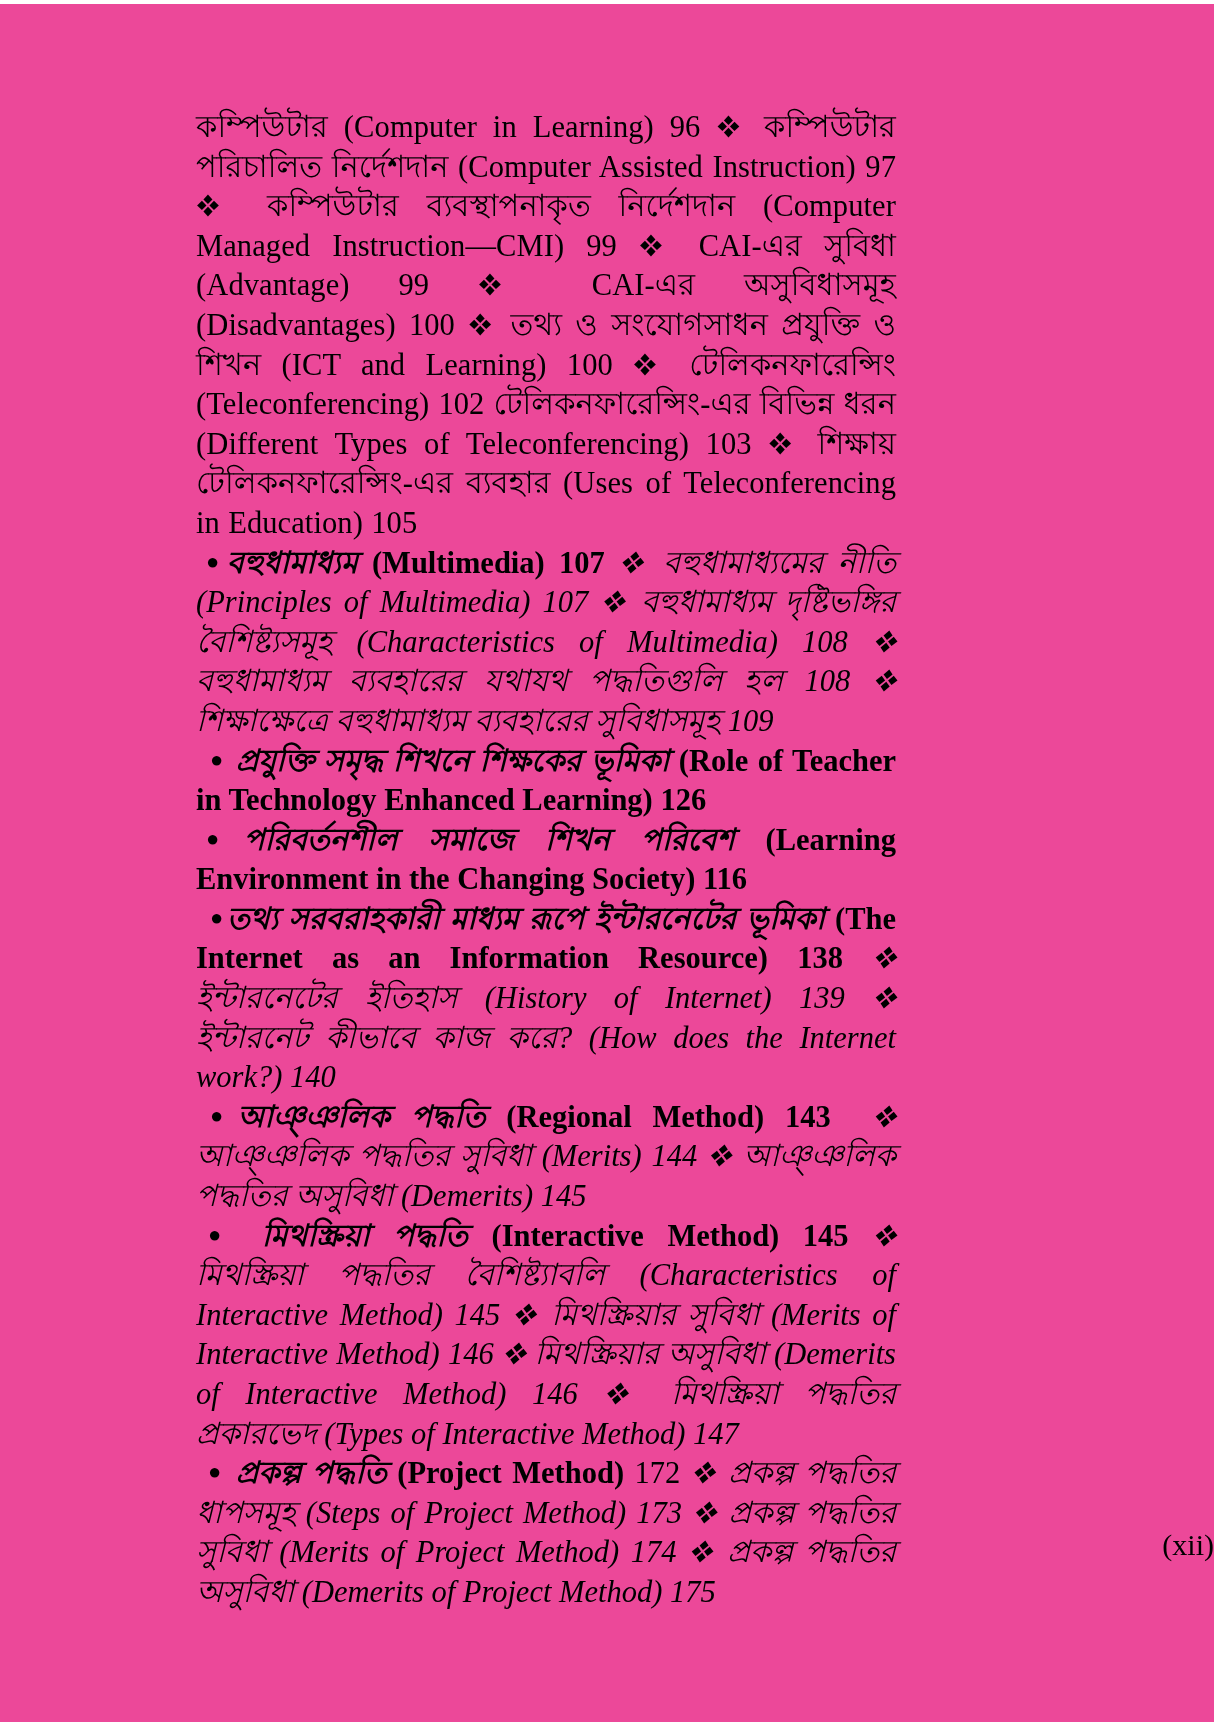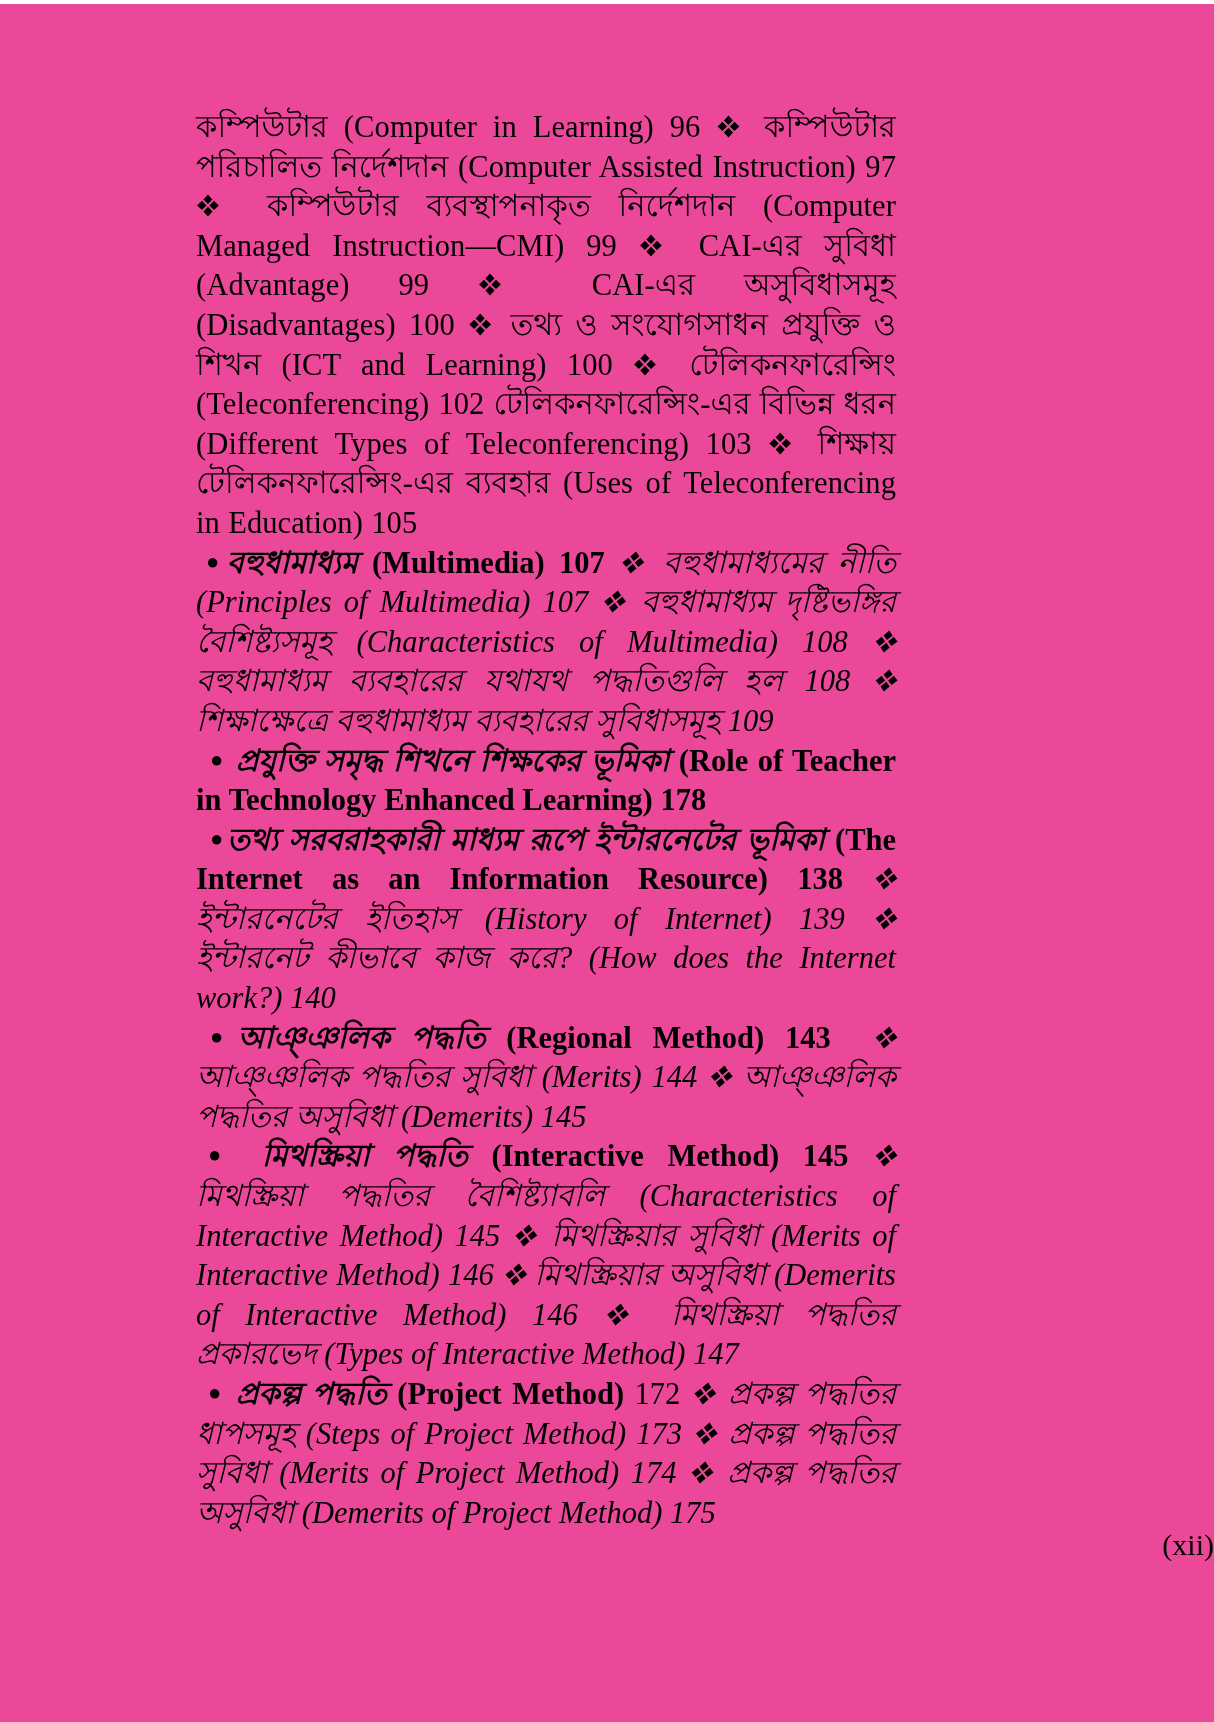--- a/index.html
+++ b/index.html
@@ -76,23 +76,26 @@
 
   <div class="content">
 
     <p class="toc-para first">কম্পিউটার (Computer in Learning) 96 ❖ কম্পিউটার পরিচালিত নির্দেশদান (Computer Assisted Instruction) 97 ❖ কম্পিউটার ব্যবস্থাপনাকৃত নির্দেশদান (Computer Managed Instruction—CMI) 99 ❖ CAI-এর সুবিধা (Advantage) 99 ❖ CAI-এর অসুবিধাসমূহ (Disadvantages) 100 ❖ তথ্য ও সংযোগসাধন প্রযুক্তি ও শিখন (ICT and Learning) 100 ❖ টেলিকনফারেন্সিং (Teleconferencing) 102 টেলিকনফারেন্সিং-এর বিভিন্ন ধরন (Different Types of Teleconferencing) 103 ❖ শিক্ষায় টেলিকনফারেন্সিং-এর ব্যবহার (Uses of Teleconferencing in Education) 105</p>
 
     <p class="entry indent-b">
       <span class="bullet">●</span><span class="bn b">বহুধামাধ্যম</span><span class="b">&nbsp;</span><span class="b">(Multimedia)</span><span class="b">&nbsp;</span><span class="b">107</span><span>&nbsp;</span><span class="bn">❖ বহুধামাধ্যমের নীতি (Principles of Multimedia) 107 ❖ বহুধামাধ্যম দৃষ্টিভঙ্গির বৈশিষ্ট্যসমূহ (Characteristics of Multimedia) 108 ❖ বহুধামাধ্যম ব্যবহারের যথাযথ পদ্ধতিগুলি হল 108 ❖ শিক্ষাক্ষেত্রে বহুধামাধ্যম ব্যবহারের সুবিধাসমূহ 109</span>
     </p>
 
     <p class="entry indent-a">
-      <span class="bullet">●</span><span>&nbsp;</span><span class="bn b">প্রযুক্তি সমৃদ্ধ শিখনে শিক্ষকের ভূমিকা</span><span class="b">&nbsp;</span><span class="b">(Role of Teacher in Technology Enhanced Learning)</span><span class="b">&nbsp;</span><span class="b">178</span>
+      <span class="bullet">●</span><span>&nbsp;</span><span class="bn b">প্রযুক্তি সমৃদ্ধ শিখনে শিক্ষকের ভূমিকা</span><span class="b">&nbsp;</span><span class="b">(Role of Teacher in Technology Enhanced Learning)</span><span class="b">&nbsp;</span><span class="b">126</span>
     </p>
 
+    <p class="entry indent-b">
+      <span class="bullet">●</span><span class="bn b">পরিবর্তনশীল সমাজে শিখন পরিবেশ</span><span class="b">&nbsp;</span><span class="b">(Learning Environment in the Changing Society)</span><span class="b">&nbsp;</span><span class="b">116</span>
+    </p>
 
     <p class="entry indent-a">
       <span class="bullet">●</span><span class="bn b">তথ্য সরবরাহকারী মাধ্যম রূপে ইন্টারনেটের ভূমিকা</span><span class="b">&nbsp;</span><span class="b">(The Internet as an Information Resource)</span><span class="b">&nbsp;</span><span class="b">138</span><span>&nbsp;</span><span class="bn">❖ ইন্টারনেটের ইতিহাস (History of Internet) 139 ❖ ইন্টারনেট কীভাবে কাজ করে? (How does the Internet work?) 140</span>
     </p>
 
     <p class="entry indent-a">
       <span class="bullet">●</span><span class="bn b">আঞ্ঞলিক পদ্ধতি</span><span class="b">&nbsp;</span><span class="b">(Regional Method)</span><span class="b">&nbsp;</span><span class="b">143</span><span>&nbsp;&nbsp;</span><span class="bn">❖ আঞ্ঞলিক পদ্ধতির সুবিধা (Merits) 144 ❖ আঞ্ঞলিক পদ্ধতির অসুবিধা (Demerits) 145</span>
     </p>
 
     <p class="entry indent-c">

